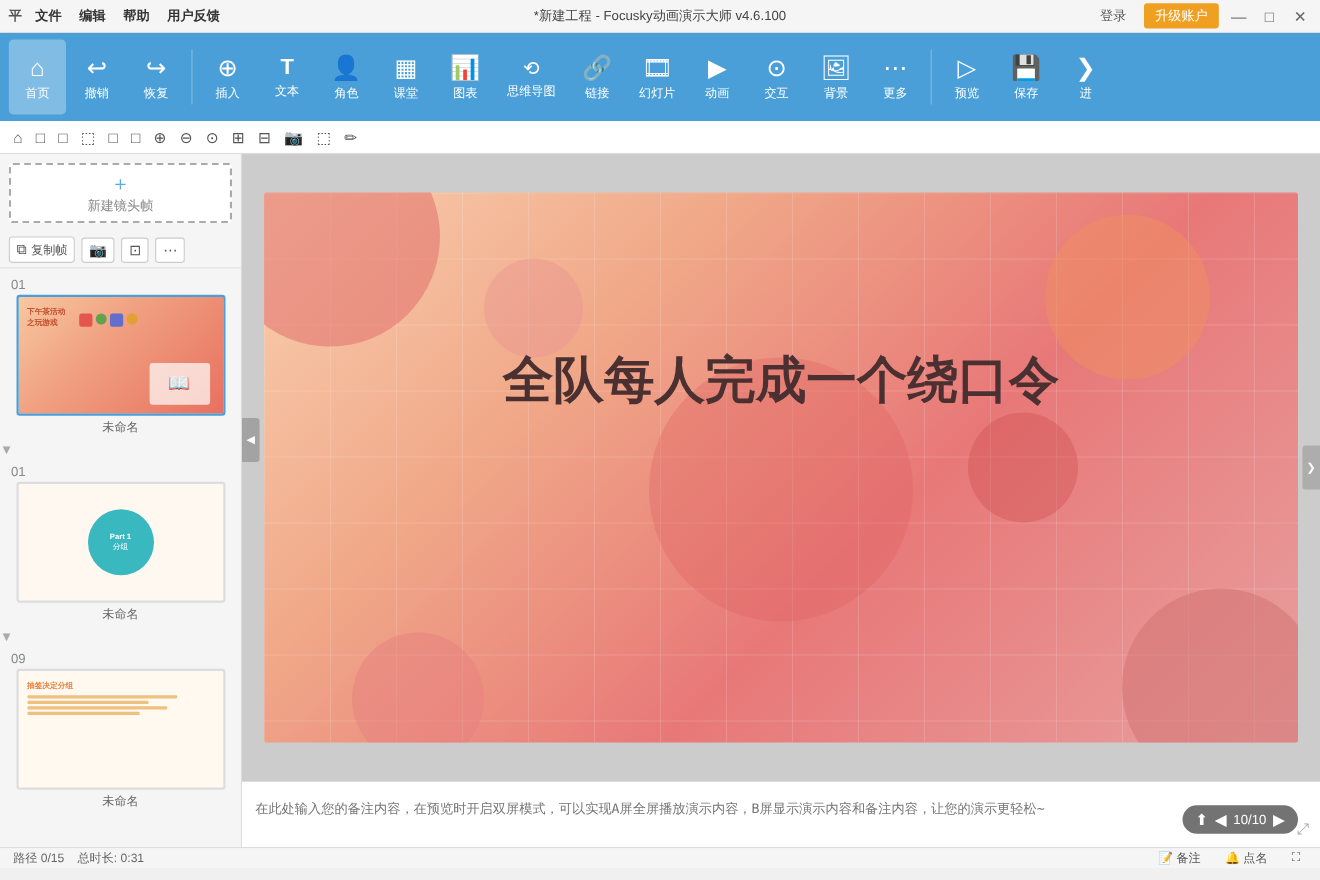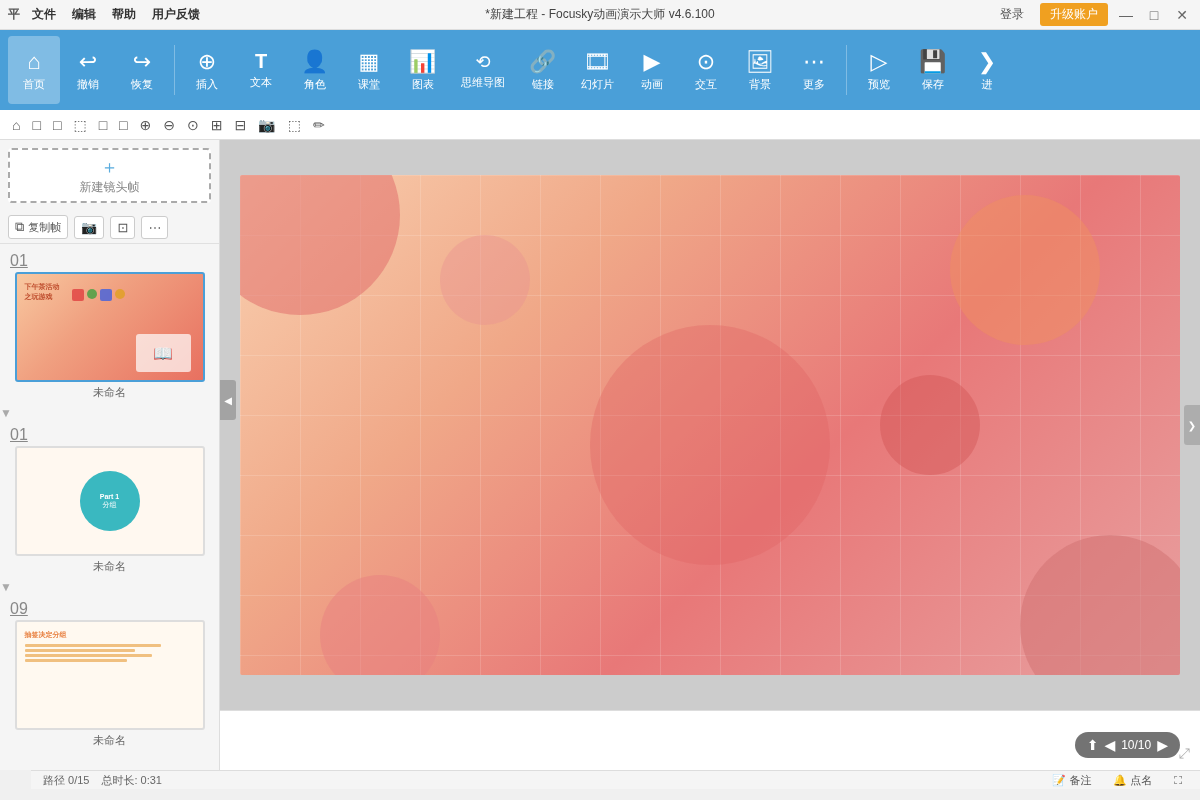--- a/index.html
+++ b/index.html
@@ -100,21 +100,21 @@
       border-bottom: 1px solid #e0e0e0;
     }
     .frame-tool-btn {
       display: flex; align-items: center; gap: 4px;
       font-size: 11px; color: #555; cursor: pointer;
       padding: 3px 6px; border: 1px solid #ccc; border-radius: 3px; background: white;
     }
     .frame-tool-btn .ft-icon { font-size: 13px; }
     .slide-list { overflow-y: auto; flex: 1; padding: 4px 0; }
     .slide-item-wrap { display: flex; flex-direction: column; align-items: center; padding: 4px 0; }
-    .slide-number { font-size: 16px; color: #888; align-self: flex-start; margin-left: 10px; margin-bottom: 2px; text-decoration: underline; }
+    .slide-number { font-size: 12px; color: #888; align-self: flex-start; margin-left: 10px; margin-bottom: 2px; }
     .slide-thumb {
       width: 190px;
       height: 110px;
       border: 2px solid #ddd;
       border-radius: 3px;
       overflow: hidden;
       cursor: pointer;
       position: relative;
       background: #fff9f0;
     }
@@ -254,21 +254,20 @@
     
     #statusbar {
       height: 19px;
       background: #f5f5f5;
       border-top: 1px solid #ddd;
       display: flex;
       align-items: center;
       padding: 0 12px;
       font-size: 11px;
       color: #666;
-      margin-left: 31px;
     }
     .status-right { margin-left: auto; display: flex; gap: 10px; align-items: center; }
     .status-btn { cursor: pointer; color: #555; padding: 2px 6px; border-radius: 3px; }
   </style>
 </head>
 <body>
 
 <div id="titlebar">
   <span class="logo">平</span>
   <div class="menu-items">
@@ -465,26 +464,28 @@
         <div class="canvas-grid"></div>
 
         <div class="canvas-circle" style="width:200px;height:200px;background:#e06868;top:-60px;left:-40px;"></div>
         <div class="canvas-circle" style="width:150px;height:150px;background:#f09060;top:20px;right:80px;"></div>
         <div class="canvas-circle" style="width:120px;height:120px;background:#e88080;bottom:-20px;left:80px;"></div>
         <div class="canvas-circle" style="width:180px;height:180px;background:#d07070;bottom:-40px;right:-20px;"></div>
         <div class="canvas-circle" style="width:90px;height:90px;background:#e89090;top:60px;left:200px;opacity:0.4;"></div>
         <div class="canvas-circle" style="width:240px;height:240px;background:#e06060;top:150px;left:350px;opacity:0.35;"></div>
         <div class="canvas-circle" style="width:100px;height:100px;background:#d05050;top:200px;right:200px;opacity:0.4;"></div>
 
+        <div class="canvas-title">全队每人完成一个绕口令</div>
       </div>
 
       <div id="right-collapse">❯</div>
     </div>
 
     <div id="notes-area">
+      <textarea id="notes-input" placeholder="在此处输入您的备注内容，在预览时开启双屏模式，可以实现A屏全屏播放演示内容，B屏显示演示内容和备注内容，让您的演示更轻松~" style=""></textarea>
       <span class="notes-expand">⤢</span>
     </div>
 
     <div id="nav-overlay">
       <span class="nav-btn">⬆</span>
       <span class="nav-btn">◀</span>
       <span>10/10</span>
       <span class="nav-btn">▶</span>
     </div>
   </div>

